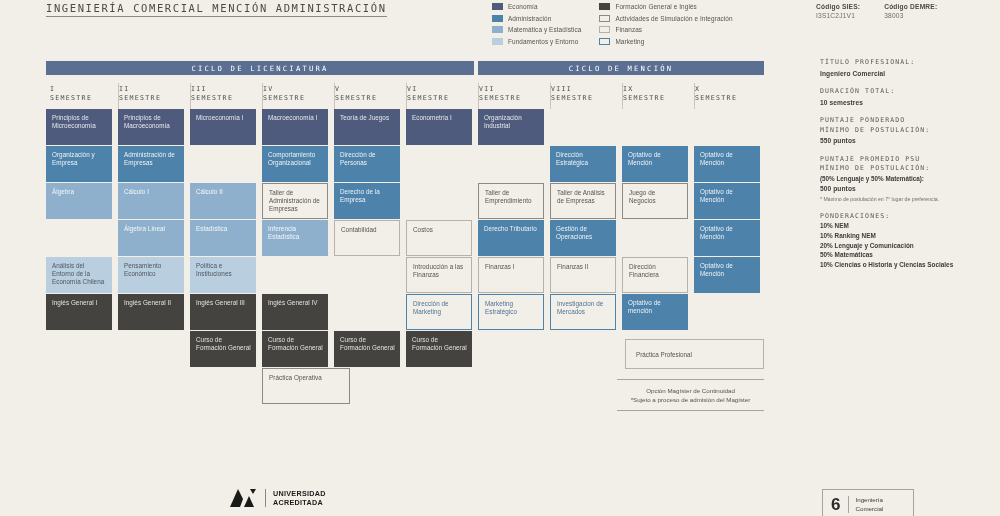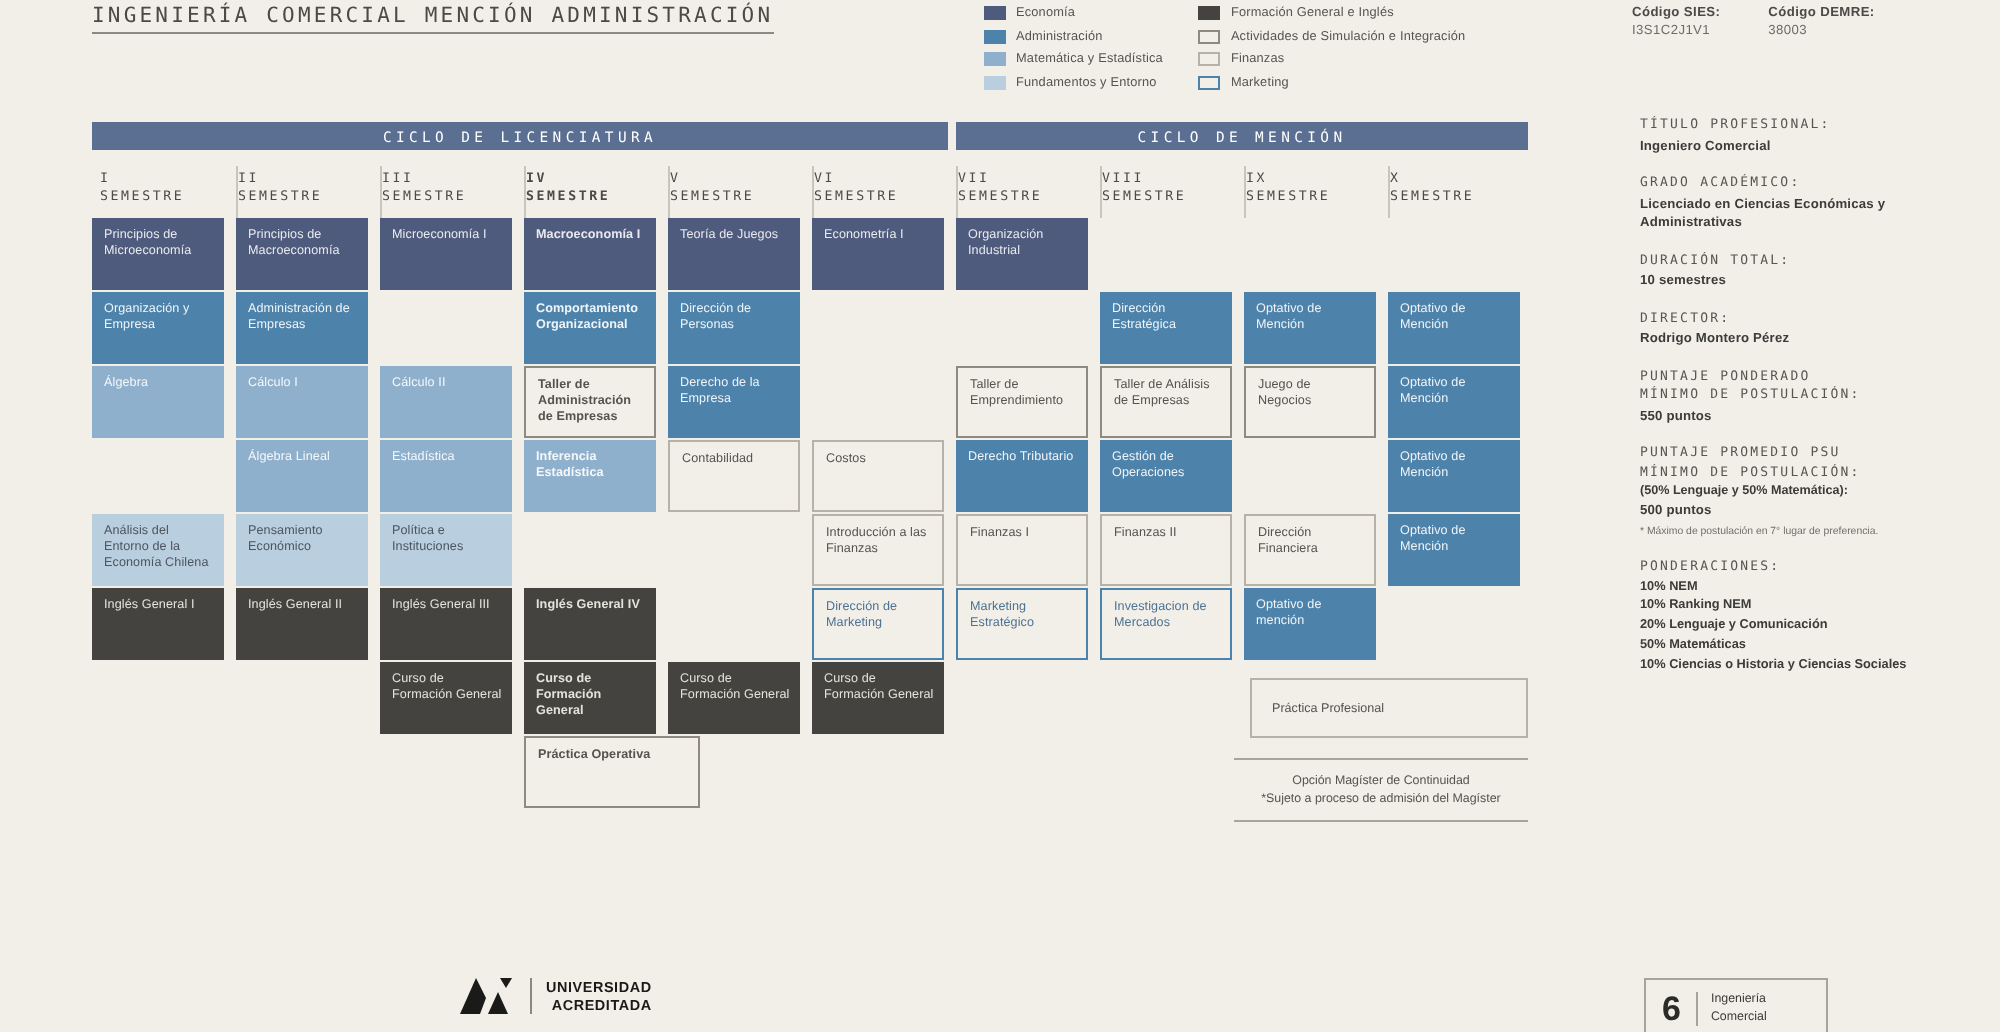--- a/index.html
+++ b/index.html
@@ -99,21 +99,21 @@
     line-height:9.5px;letter-spacing:.1px;margin-top:1px;
   }
   .info-sub{font-size:6.3px;color:#3b3b37;line-height:9px;font-weight:bold;}
   .info-note{font-size:5.2px;color:#6f6f68;line-height:8px;margin-top:1.5px;}
   .pond-line{font-size:6.4px;font-weight:bold;color:#3b3b37;line-height:9.8px;}
 
   
   #accredit{position:absolute;left:228px;top:487px;display:flex;align-items:center;gap:7px;}
   #accredit-text{
     font-size:7.2px;font-weight:bold;line-height:9px;color:#1a1a18;
-    letter-spacing:.3px;border-left:1px solid #8c8880;padding-left:7px;text-align:right;
+    letter-spacing:.3px;border-left:1px solid #8c8880;padding-left:7px;
   }
   #rank-badge{
     position:absolute;left:822px;top:489px;
     width:92px;height:31px;border:1px solid #a9a49a;
     display:flex;align-items:center;box-sizing:border-box;
   }
   #rank-num{font-size:17px;font-weight:bold;color:#2b2b28;padding:0 8px;}
   #rank-text{
     font-size:6.2px;line-height:8.5px;color:#3b3b37;
     border-left:1px solid #a9a49a;padding-left:6px;
@@ -213,21 +213,21 @@
       </div>
       <div class="cells">
         <div class="cell c-eco" style="top: 0px;">Microeconomía I</div>
         <div class="cell c-mat" style="top: 74px;">Cálculo II</div>
         <div class="cell c-mat" style="top: 111px;">Estadística</div>
         <div class="cell c-fun" style="top: 148px;">Política e Instituciones</div>
         <div class="cell c-gen" style="top: 185px;">Inglés General III</div>
         <div class="cell c-gen" style="top: 222px;">Curso de Formación General</div>
       </div>
     </div>
-    <div class="col" style="left: 216px; font-weight: bold;">
+    <div class="col" style="left: 216px;">
       <div class="col-head">
         <div>IV</div>
         <div>SEMESTRE</div>
       </div>
       <div class="cells">
         <div class="cell c-eco" style="top: 0px;">Macroeconomía I</div>
         <div class="cell c-adm" style="top: 37px;">Comportamiento Organizacional</div>
         <div class="cell c-sim" style="top: 74px;">Taller de Administración de Empresas</div>
         <div class="cell c-mat" style="top: 111px;">Inferencia Estadística</div>
         <div class="cell c-gen" style="top: 185px;">Inglés General IV</div>
@@ -319,30 +319,22 @@
   <div>Opción Magíster de Continuidad</div>
   <div>*Sujeto a proceso de admisión del Magíster</div>
 </div>
 
 <div id="info">
   <div class="info-block">
     <div class="info-label">TÍTULO PROFESIONAL:</div>
     <div class="info-value">Ingeniero Comercial</div>
   </div>
   <div class="info-block">
-    <div class="info-label">GRADO ACADÉMICO:</div>
-    <div class="info-value">Licenciado en Ciencias Económicas y Administrativas</div>
-  </div>
-  <div class="info-block">
     <div class="info-label">DURACIÓN TOTAL:</div>
     <div class="info-value">10 semestres</div>
-  </div>
-  <div class="info-block">
-    <div class="info-label">DIRECTOR:</div>
-    <div class="info-value">Rodrigo Montero Pérez</div>
   </div>
   <div class="info-block">
     <div class="info-label">PUNTAJE PONDERADO</div>
     <div class="info-label">MÍNIMO DE POSTULACIÓN:</div>
     <div class="info-value">550 puntos</div>
   </div>
   <div class="info-block">
     <div class="info-label">PUNTAJE PROMEDIO PSU</div>
     <div class="info-label">MÍNIMO DE POSTULACIÓN:</div>
     <div class="info-sub">(50% Lenguaje y 50% Matemática):</div>

